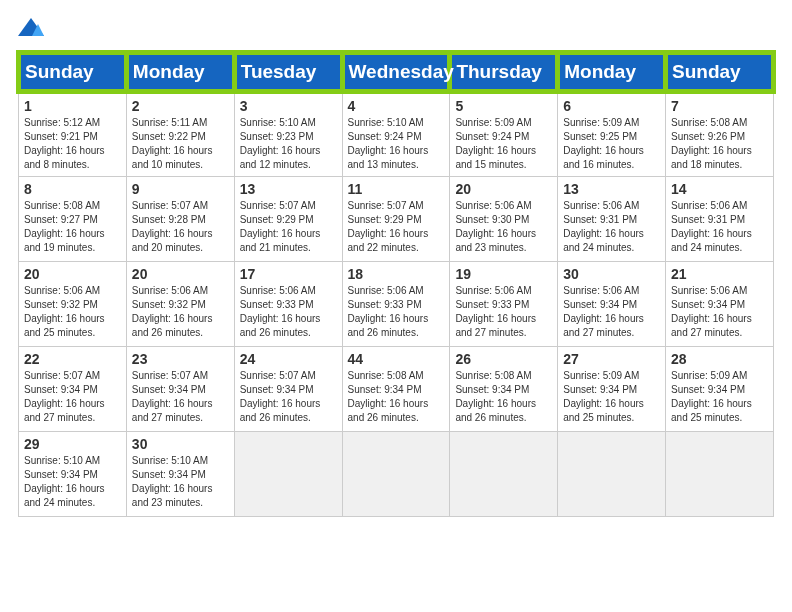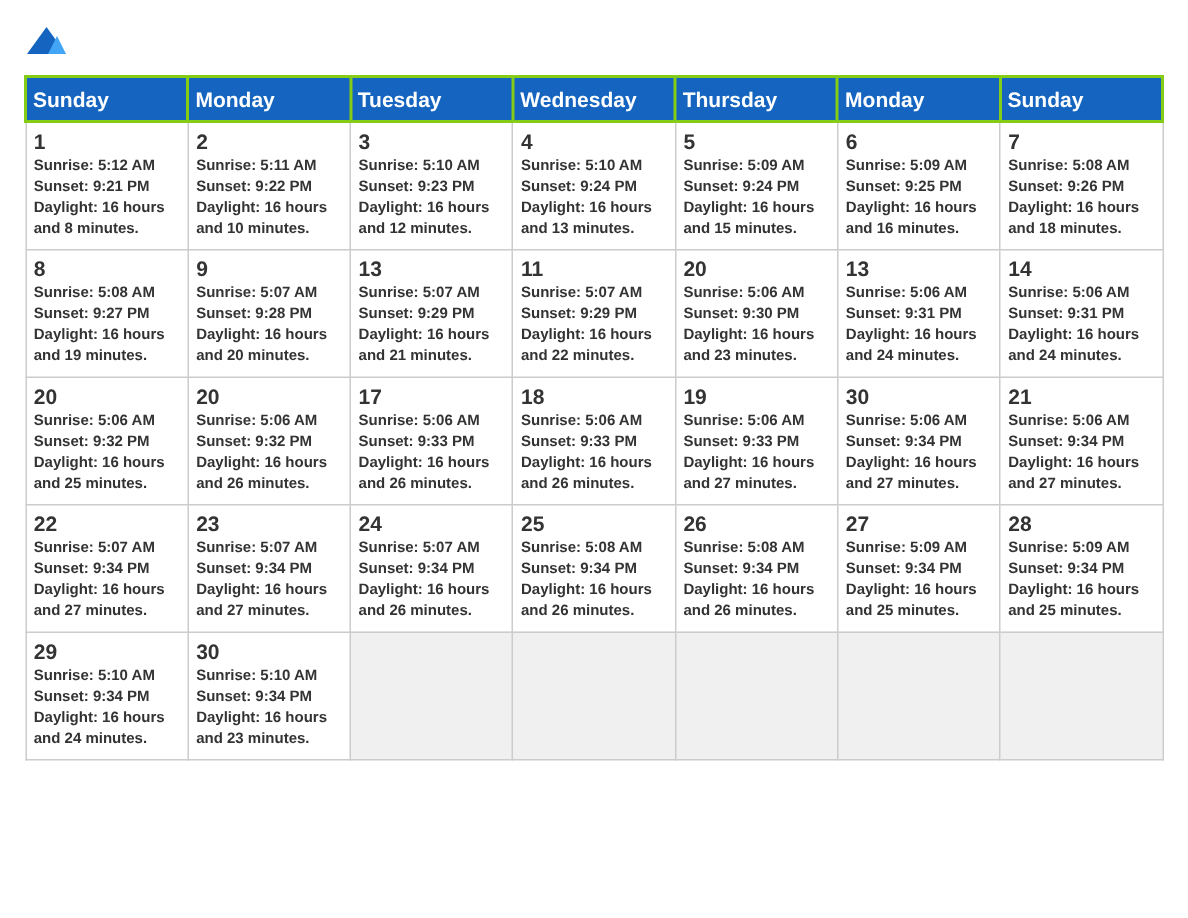--- a/index.html
+++ b/index.html
@@ -48,25 +48,25 @@
       color: #555;
     }
     table {
       width: 100%;
       border-collapse: collapse;
       table-layout: fixed;
     }
     th {
       background-color: #1565c0;
       color: #fff;
-      font-size: 14px;
+      font-size: 19px;
       font-weight: bold;
       padding: 6px 4px;
       text-align: left;
-      border: 2px solid #84cc16;
+      border: 5px solid #84cc16;
     }
     td {
       border: 1px solid #ccc;
       vertical-align: top;
       padding: 4px 5px;
       font-size: 10.5px;
       color: #333;
       background: #fff;
       height: 85px;
     }
@@ -76,21 +76,20 @@
     .day-number {
       font-size: 14px;
       font-weight: bold;
       display: block;
       margin-bottom: 2px;
     }
     .day-info {
       font-size: 10px;
       line-height: 1.4;
       color: #333;
-      font-weight: bold;
     }
   </style>
 </head>
 <body>
 
 <div class="header-area">
   <div class="logo">
     <svg class="logo-icon" viewBox="0 0 30 24" xmlns="http://www.w3.org/2000/svg">
       <polygon points="15,2 28,20 2,20" fill="#1565c0"></polygon>
       <polygon points="22,8 28,20 16,20" fill="#42a5f5"></polygon>
@@ -216,21 +215,21 @@
         </td>
         <td>
           <span class="day-number">23</span>
           <div class="day-info">Sunrise: 5:07 AM<br>Sunset: 9:34 PM<br>Daylight: 16 hours and 27 minutes.</div>
         </td>
         <td>
           <span class="day-number">24</span>
           <div class="day-info">Sunrise: 5:07 AM<br>Sunset: 9:34 PM<br>Daylight: 16 hours and 26 minutes.</div>
         </td>
         <td>
-          <span class="day-number">25</span>
+          <span class="day-number">44</span>
           <div class="day-info">Sunrise: 5:08 AM<br>Sunset: 9:34 PM<br>Daylight: 16 hours and 26 minutes.</div>
         </td>
         <td>
           <span class="day-number">26</span>
           <div class="day-info">Sunrise: 5:08 AM<br>Sunset: 9:34 PM<br>Daylight: 16 hours and 26 minutes.</div>
         </td>
         <td>
           <span class="day-number">27</span>
           <div class="day-info">Sunrise: 5:09 AM<br>Sunset: 9:34 PM<br>Daylight: 16 hours and 25 minutes.</div>
         </td>

